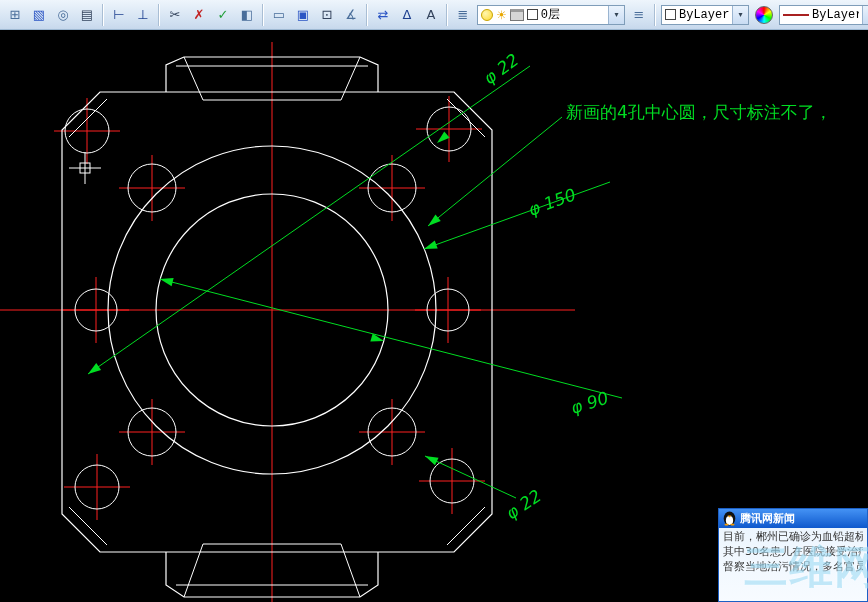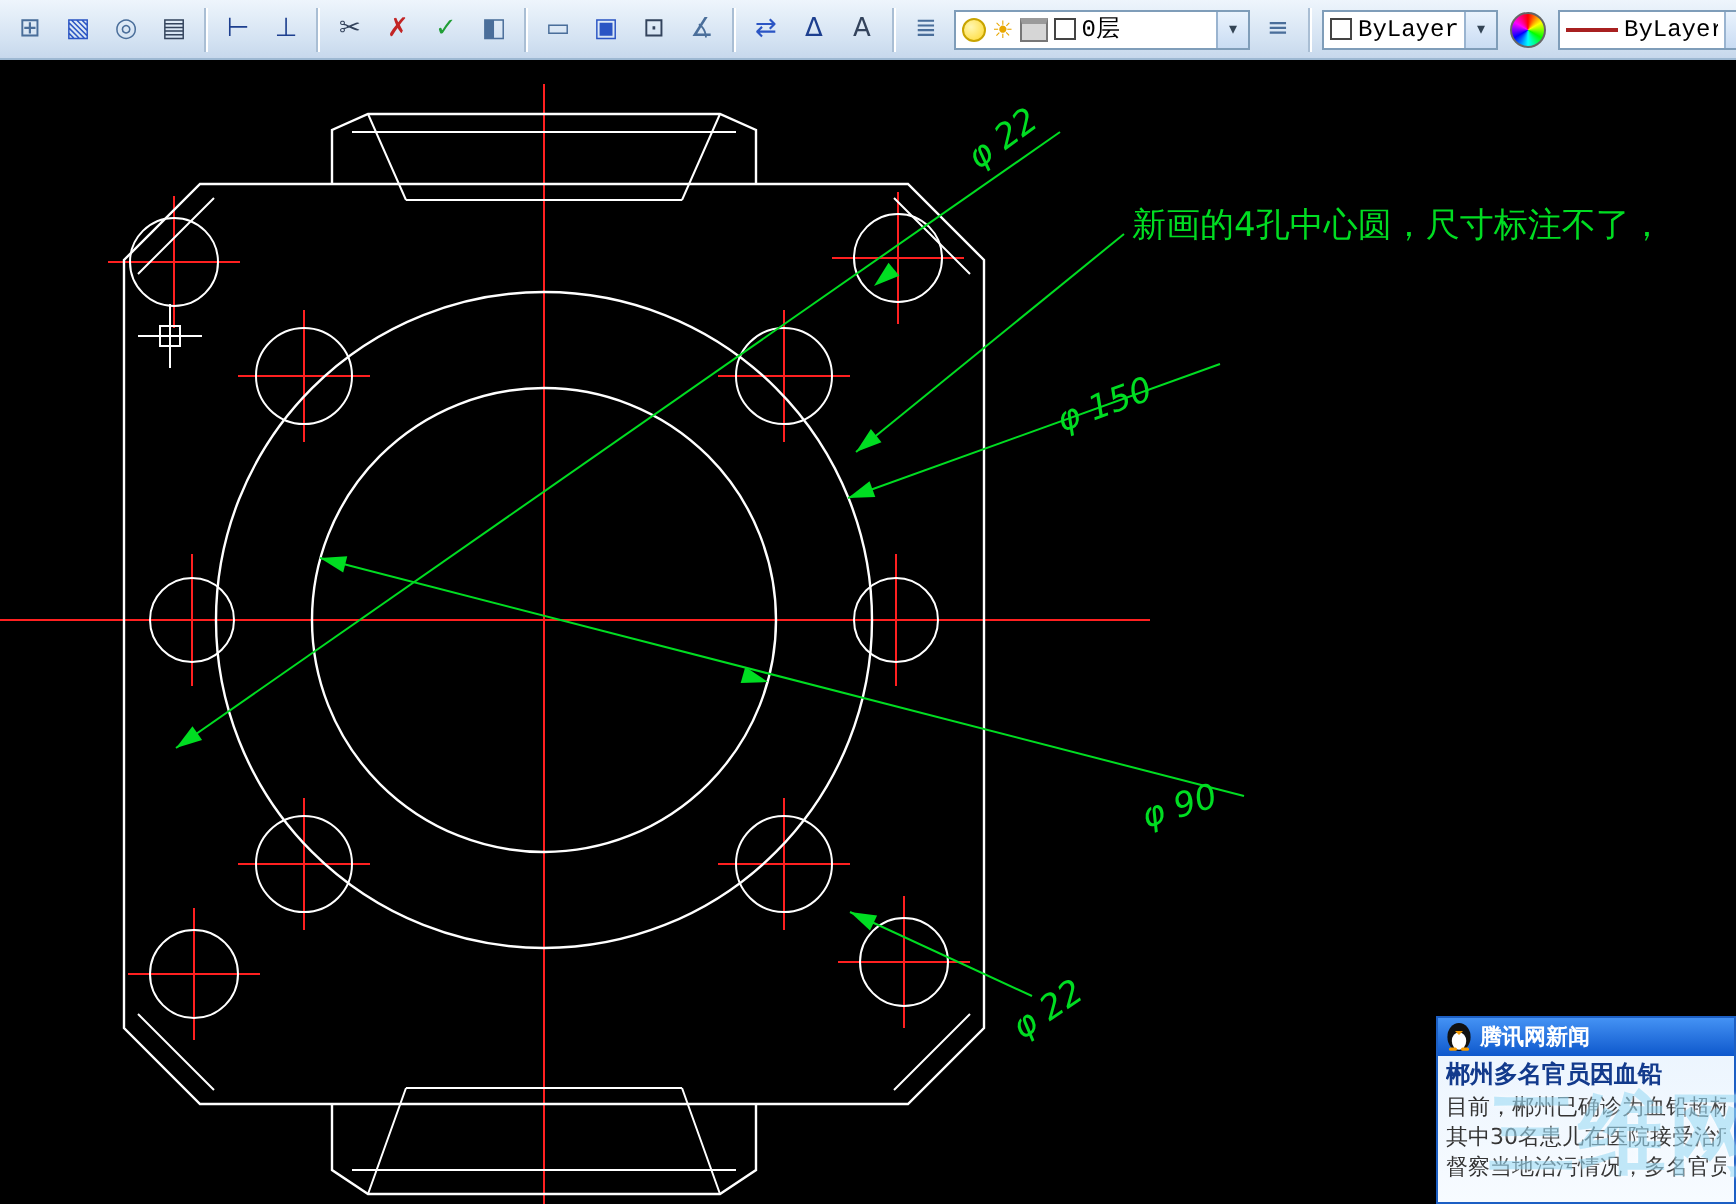--- a/index.html
+++ b/index.html
@@ -40,21 +40,21 @@
   .sw-white{background:#fff;}
   .lt-sample{width:26px;height:0;flex:0 0 auto;border-top:2px solid #a82020;}
   .wheel{width:16px;height:16px;border-radius:50%;flex:0 0 auto;
     background:conic-gradient(red,yellow,lime,cyan,blue,magenta,red);border:1px solid #666;margin:0 4px;}
   .tb-gap{width:10px;flex:0 0 auto;}
   
   .canvas{position:absolute;top:30px;left:0;width:868px;height:572px;background:#000;}
   
   .popup{
     position:absolute;left:718px;top:508px;width:150px;height:94px;z-index:5;
-    border:1px solid #1c5fc4;background:linear-gradient(#eaf4fe,#f7fbff);box-sizing:border-box;overflow:hidden;
+    border:1px solid #1c5fc4;background:linear-gradient(#eaf4fe,#f7fbff);box-sizing:border-box;overflow:hidden;text-align:right;
   }
   .popup-title{
     height:19px;background:linear-gradient(#4492f4,#0e58cc);
     display:flex;align-items:center;gap:4px;padding:0 4px;color:#fff;font-size:11px;font-weight:bold;
   }
   .popup-body{padding:1px 4px;font-size:11px;color:#333;line-height:15px;}
   .popup-head{color:#123a8c;font-weight:bold;font-size:12px;line-height:17px;white-space:nowrap;overflow:hidden;}
   .popup-line{white-space:nowrap;overflow:hidden;}
   
   .watermark{
@@ -196,20 +196,19 @@
     <svg width="13" height="15" viewBox="0 0 13 15">
       <ellipse cx="6.5" cy="7.5" rx="5.8" ry="7" fill="#111"></ellipse>
       <ellipse cx="6.5" cy="9.5" rx="3.6" ry="4.4" fill="#fff"></ellipse>
       <polygon points="4.5,4.5 8.5,4.5 6.5,6.5" fill="#f59a00"></polygon>
       <rect x="1.5" y="12.8" width="4" height="1.6" rx="0.8" fill="#f59a00"></rect>
       <rect x="7.5" y="12.8" width="4" height="1.6" rx="0.8" fill="#f59a00"></rect>
     </svg>
     <span>腾讯网新闻</span>
   </div>
   <div class="popup-body">
-    <div class="popup-head">郴州多名官员因血铅</div>
     <div class="popup-line">目前，郴州已确诊为血铅超标人</div>
     <div class="popup-line">其中30名患儿在医院接受治疗，</div>
     <div class="popup-line">督察当地治污情况，多名官员因</div>
   </div>
 </div>
 
 <div class="watermark">三维网</div>
 
 </body></html>

